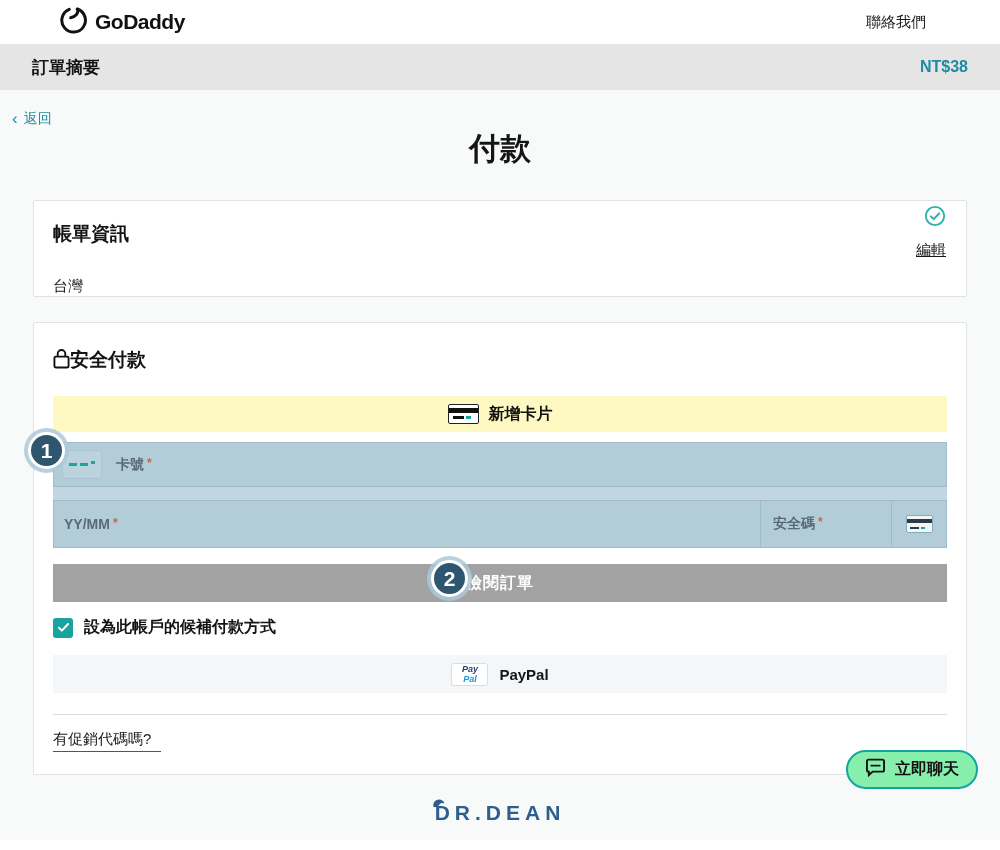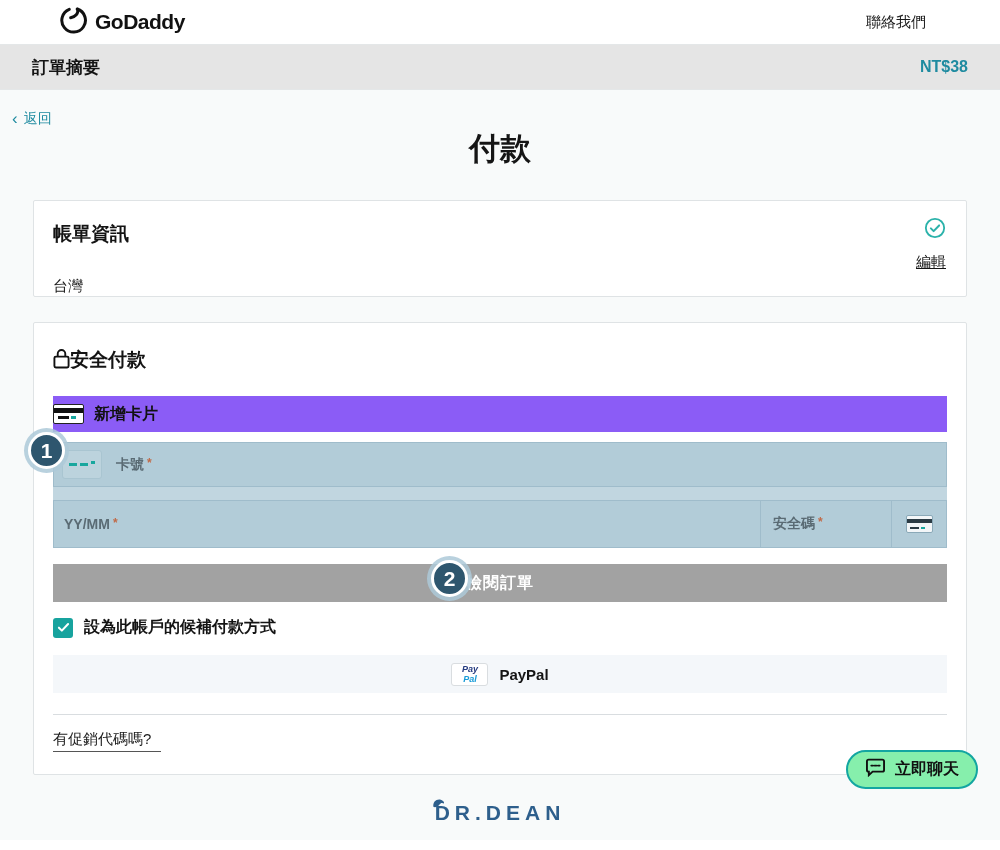--- a/index.html
+++ b/index.html
@@ -25,29 +25,29 @@
   .back-link { position: absolute; left: 12px; top: 20px; font-size: 14px; color: #1f8ba0;
     cursor: pointer; display: flex; align-items: center; gap: 6px; }
   .back-chevron { font-size: 17px; line-height: 14px; }
   .page-title { text-align: center; padding-top: 38px; font-family: "Liberation Serif", "DejaVu Serif", serif;
     font-size: 31px; font-weight: bold; color: #151515; }
 
   .card { width: 934px; margin: 8px auto; background: #fff; border: 1px solid #dfe3e5; border-radius: 2px; }
   .billing-card { margin-top: 30px; height: 97px; padding: 20px 22px 0 19px; position: relative; }
   .billing-title { font-size: 19px; font-weight: bold; color: #141414; }
   .billing-value { font-size: 15px; color: #1b1b1b; margin-top: 30px; }
-  .billing-status { position: absolute; top: 16px; right: 20px; text-align: right; }
+  .billing-status { position: absolute; top: 4px; right: 20px; text-align: right; }
   .edit-link { display: inline-block; margin-top: 10px; font-size: 15px; color: #141414;
     text-decoration: underline; cursor: pointer; }
 
   .secure-card { margin-top: 25px; padding: 24px 19px 22px 19px; position: relative; }
   .secure-heading { display: flex; align-items: center; margin-bottom: 23px; }
   .secure-title { font-size: 19px; font-weight: bold; color: #141414; }
 
-  .add-card-tab { height: 36px; background: #8b5cf6; display: flex; align-items: center; justify-content: flex-start;
+  .add-card-tab { height: 36px; background: #fef9c3; display: flex; align-items: center; justify-content: center;
     gap: 10px; cursor: pointer; }
   .add-card-label { font-size: 16px; font-weight: bold; color: #111; }
 
   .cc-banner-icon { width: 31px; height: 20px; background: #fff; border: 1px solid #222; border-radius: 2px; position: relative; }
   .cc-banner-icon .stripe { position: absolute; top: 3px; left: 0; right: 0; height: 5px; background: #111; }
   .cc-banner-icon .sig { position: absolute; bottom: 4px; left: 4px; width: 11px; height: 3px; background: #111; }
   .cc-banner-icon .chip { position: absolute; bottom: 4px; left: 17px; width: 5px; height: 3px; background: #18a79e; }
 
   .fields-block { margin-top: 10px; background: #c1d6e0; }
   .field-row { position: relative; background: #b2ccd8; border: 1px solid #9fbccb; }

